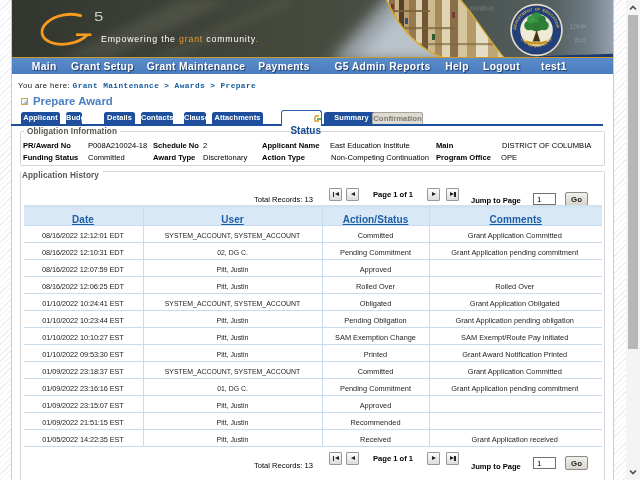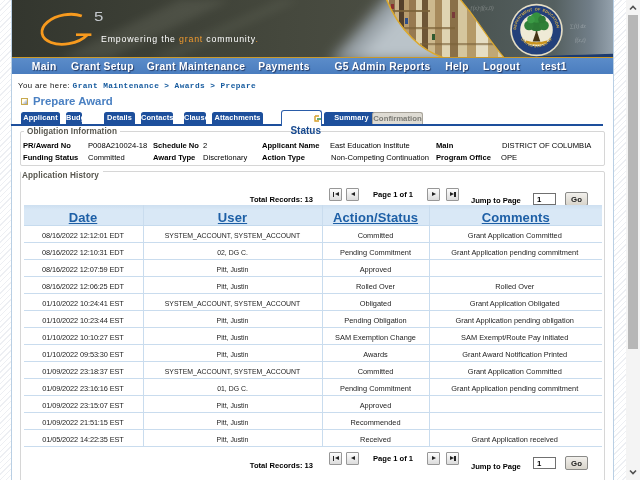--- a/index.html
+++ b/index.html
@@ -35,21 +35,21 @@
 #tab-conf { position:absolute; left:372px; top:112px; width:51px; height:12px; background:#dedbd3;
   border:1px solid #a8a49a; border-bottom:none; border-radius:2.5px 2.5px 0 0;
   color:#7a7a74; font-size:7.8px; font-weight:bold; text-align:center; line-height:11px; }
 .fs { position:absolute; left:20px; width:585px; border:1px solid #d6d6d6; border-radius:2px; }
 .fs .lg { position:absolute; top:-5px; left:3px; background:#fff; padding:0 3px;
   font-size:8.2px; font-weight:bold; color:#57564e; letter-spacing:.1px; white-space:nowrap; }
 #fs1 { top:131px; height:35px; }
 #fs2 { top:171px; height:380px; }
 .fl { position:absolute; font-size:7.6px; white-space:nowrap; color:#000; }
 .pg { position:absolute; left:0; top:0; width:640px; height:0; font-size:7.6px; color:#000; }
-.pg span { position:absolute; white-space:nowrap;font-weight:bold; }
+.pg span { position:absolute; white-space:nowrap; }
 .pg-total { right:327px; }
 .pg-page { left:393px; transform:translateX(-50%); font-weight:bold; }
 .pg-jump { left:471px; font-weight:bold;text-align:right; }
 .pg-input { left:533px; width:23px; height:12px; background:#fff;
   border:1px solid #707070; font-size:7.8px; padding-left:3px; line-height:11px; }
 .pg-go { left:565px; width:23px; height:14px; text-align:center; line-height:13px;
   background:linear-gradient(#f2f0ec,#d8d4cb); border:1px solid #8a8a88; border-radius:2px;
   font-size:7.8px; font-weight:bold; color:#222; }
 .pbtn { width:13px; height:13px; background:linear-gradient(#fdfdfd,#dcdcdc);
   border:1px solid #979797; border-radius:1px; }
@@ -60,21 +60,21 @@
 .pbtn .tri.right { left:3px; border-left:4px solid #222; }
 .pbtn .tri.right.solo { left:4px; }
 .pbtn .bar { position:absolute; left:2.5px; top:2.8px; width:1.4px; height:5.5px; background:#222; }
 .pbtn .bar.r { left:auto; right:2.5px; }
 #tbl { position:absolute; left:23.5px; top:205px; width:578.5px; border-collapse:collapse; table-layout:fixed; }
 #tbl col:nth-child(1) { width:119.5px; }
 #tbl col:nth-child(2) { width:179px; }
 #tbl col:nth-child(3) { width:107px; }
 #tbl col:nth-child(4) { width:173px; }
 #tbl th { height:20px; background:linear-gradient(#cddff0,#d9e8f6 25%); border-bottom:1px solid #c6dbee;
-  font-size:13px; color:#1d5fa6; text-decoration:underline; letter-spacing:.1px; vertical-align:bottom; padding-bottom:0; }
+  font-size:10px; color:#1d5fa6; text-decoration:underline; letter-spacing:.1px; vertical-align:bottom; padding-bottom:0; }
 #tbl td { height:17px; border-bottom:1px solid #c9dcee; text-align:center; padding-top:4px;
   font-size:7.4px; color:#1c1c1c; white-space:nowrap; overflow:hidden; }
 #tbl td:not(:last-child), #tbl th:not(:last-child) { border-right:1px solid #c9dcee; }
 #tbl td:first-child { letter-spacing:-.12px; }
 #tbl td:nth-child(2) { font-size:6.9px; }
 #sb { position:absolute; left:626px; top:0; width:14px; height:480px; background:#f4f4f4; }
 #sb .thumb { position:absolute; left:2px; top:15px; width:10px; height:334px; background:#b7b7b7; }
 #sb .chev { position:absolute; left:3px; width:8px; height:8px; }
 #sb .chev svg { display:block; }
 </style>
@@ -302,21 +302,21 @@
       </tr>
 <tr>
         <td>01/10/2022 10:10:27 EST</td>
         <td>Pitt, Justin</td>
         <td>SAM Exemption Change</td>
         <td>SAM Exempt/Route Pay initiated&nbsp;</td>
       </tr>
 <tr>
         <td>01/10/2022 09:53:30 EST</td>
         <td>Pitt, Justin</td>
-        <td>Awards</td>
+        <td>Printed</td>
         <td>Grant Award Notification Printed&nbsp;</td>
       </tr>
 <tr>
         <td>01/09/2022 23:18:37 EST</td>
         <td>SYSTEM_ACCOUNT, SYSTEM_ACCOUNT</td>
         <td>Committed</td>
         <td>Grant Application Committed&nbsp;</td>
       </tr>
 <tr>
         <td>01/09/2022 23:16:16 EST</td>

